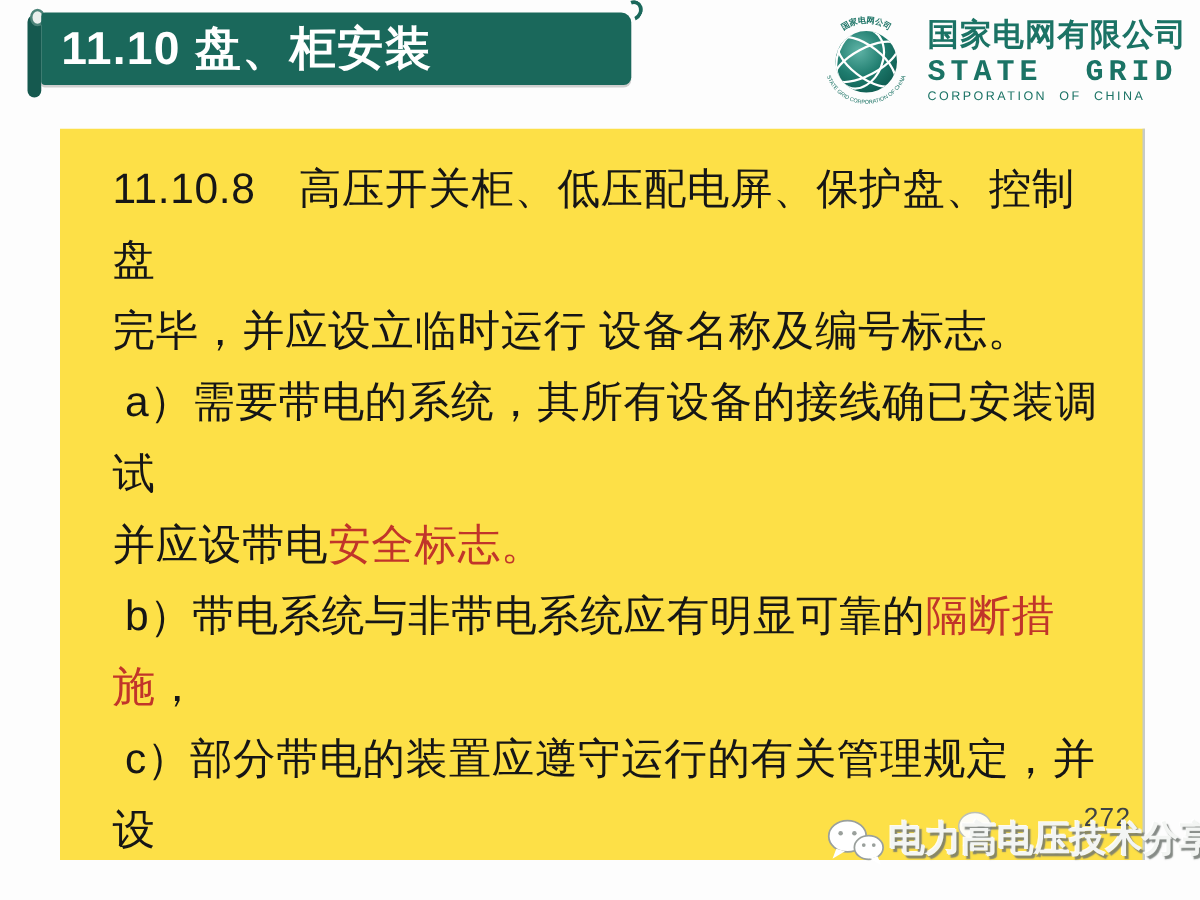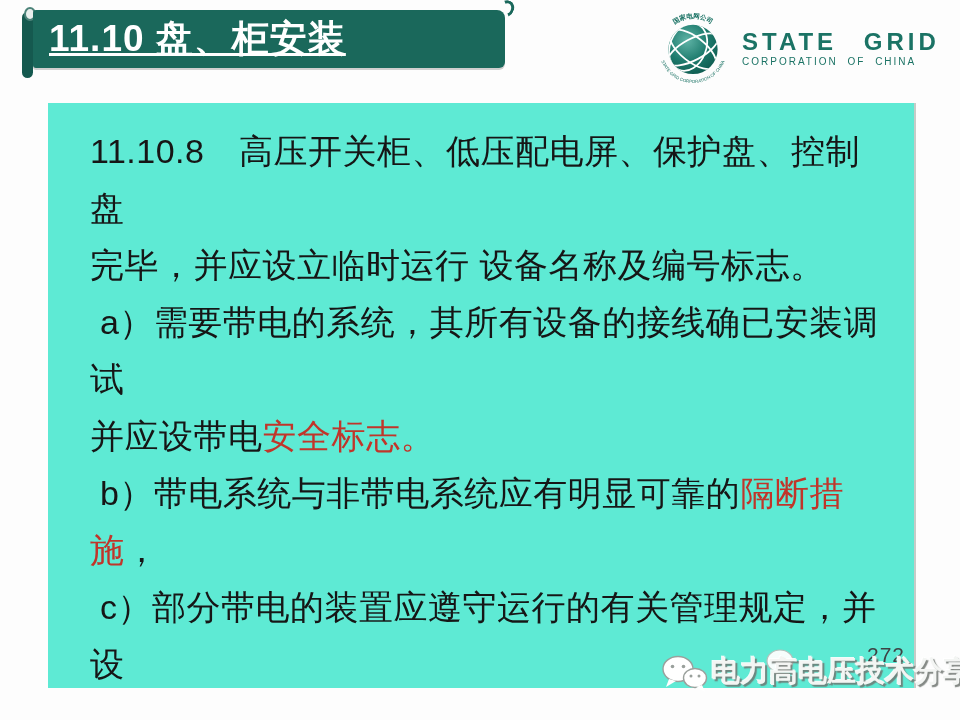--- a/index.html
+++ b/index.html
@@ -18,48 +18,48 @@
     border:2px solid #4c8379;background:#e9efed;border-radius:50%;
   }
   .title-bar{
     position:absolute;left:33px;top:10px;width:472px;height:58px;
     background:#1a685b;border-radius:3px 8px 6px 3px;
     box-shadow:0 2px 0 rgba(0,0,0,0.18);
     display:flex;align-items:center;
   }
   .title-bar .title-text{
     color:#ffffff;font-size:37px;font-weight:bold;
-    padding-left:16px;letter-spacing:1px;white-space:nowrap;text-decoration:underline;
+    padding-left:16px;letter-spacing:1px;white-space:nowrap;
   }
   .ribbon-curl{
     position:absolute;left:499px;top:0px;width:9px;height:11px;
     border:3px solid #1a685b;border-radius:50%;
     border-left-color:transparent;border-bottom-color:transparent;
     transform:rotate(25deg);
   }
   
   .logo{
     position:absolute;left:652px;top:6px;display:flex;align-items:center;
   }
   .logo-globe{width:82px;height:82px;flex:0 0 auto;}
   .logo-words{margin-left:8px;color:#1b7365;}
   .logo-cn{font-size:25px;font-weight:bold;letter-spacing:1px;white-space:nowrap;}
   .logo-en{
-    font-family:Liberation Sans, sans-serif;
+    font-family:Liberation Mono, monospace;
     font-size:24px;font-weight:bold;letter-spacing:4px;word-spacing:16px;
     white-space:nowrap;margin-top:1px;
   }
   .logo-en-sub{
     font-family:Liberation Sans, sans-serif;
     font-size:10px;letter-spacing:2px;word-spacing:5px;white-space:nowrap;margin-top:0;
   }
   
   .content-box{
     position:absolute;left:48px;top:103px;width:866px;height:585px;
-    background:#5eead4;border-right:2px solid #c6cbc7;
+    background:#fde047;border-right:2px solid #c6cbc7;
   }
   .content-inner{padding:20px 34px 0 42px;}
   .line{
     font-size:34px;line-height:57px;color:#161616;
     white-space:pre-wrap;letter-spacing:0.5px;
   }
   .red{color:#c1352a;}
   
   .watermark{
     position:absolute;left:655px;top:640px;width:305px;height:62px;z-index:5;
@@ -108,20 +108,21 @@
       <ellipse cx="44" cy="50" rx="30" ry="22" transform="rotate(-68 44 50)"></ellipse>
     </g>
     <text fill="#1b7365" font-size="8" font-weight="bold" text-anchor="middle">
       <textPath href="#ringTop" startOffset="50%">国家电网公司</textPath>
     </text>
     <text fill="#1b7365" font-size="5.4" text-anchor="middle">
       <textPath href="#ringBottom" startOffset="50%">STATE GRID CORPORATION OF CHINA</textPath>
     </text>
   </svg>
   <div class="logo-words">
+    <div class="logo-cn">国家电网有限公司</div>
     <div class="logo-en">STATE GRID</div>
     <div class="logo-en-sub">CORPORATION OF CHINA</div>
   </div>
 </div>
 
 <div class="content-box">
   <div class="content-inner">
     <div class="line"><span>11.10.8　高压开关柜、低压配电屏、保护盘、控制盘</span></div>
     <div class="line"><span>完毕，并应设立临时运行 设备名称及编号标志。</span></div>
     <div class="line"><span> a）需要带电的系统，其所有设备的接线确已安装调试</span></div>

